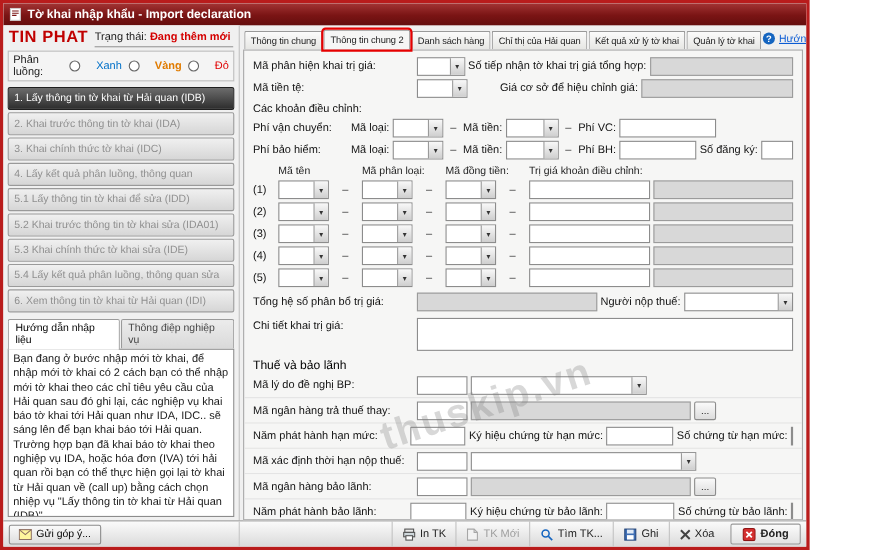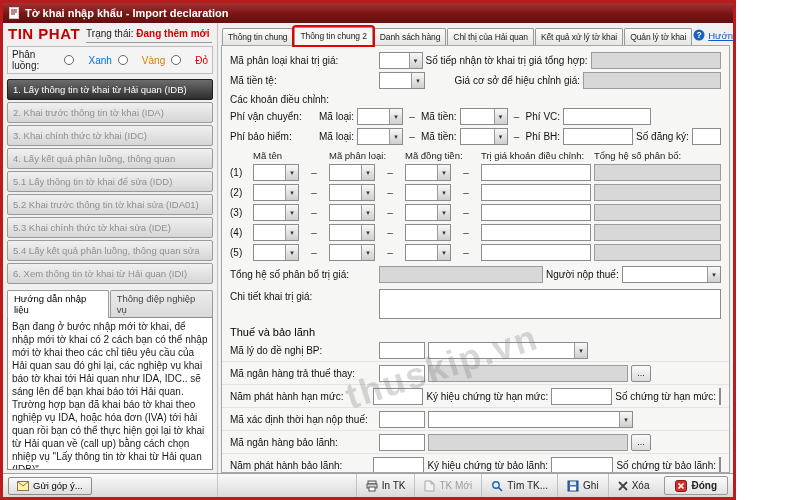--- a/index.html
+++ b/index.html
@@ -87,21 +87,21 @@
       </div>
 
       <div class="stream-box">
         <span>Phân luồng:</span>
         <span class="radio-item">
             <span class="radio"></span>
             <span style="color: rgb(0, 112, 200);">Xanh</span>
           </span>
         <span class="radio-item">
             <span class="radio"></span>
-            <span style="color: rgb(224, 123, 0);">Vàng</span>
+            <span style="color: rgb(224, 123, 0); font-weight: bold;">Vàng</span>
           </span>
         <span class="radio-item">
             <span class="radio"></span>
             <span style="color: rgb(224, 0, 0);">Đỏ</span>
           </span>
       </div>
 
       <div class="steps">
         <button class="step active">1. Lấy thông tin tờ khai từ Hải quan (IDB)</button>
         <button class="step">2. Khai trước thông tin tờ khai (IDA)</button>
@@ -136,21 +136,21 @@
                 <text x="6" y="9" font-size="8.5" fill="#fff" text-anchor="middle" font-weight="bold">?</text>
               </svg>
             </span>
           <span>Hướng dẫn - F1</span>
         </span>
       </div>
 
       <div class="formpage">
 
         <div class="frow" style="margin-top:6px">
-          <span class="lb lbw">Mã phân loại khai trị giá:</span>
+          <span class="lb lbw">Mã phân hiện khai trị giá:</span>
           <span class="combo" style="width:46px">
               <i class="arr">▾</i>
             </span>
           <span class="lb" style="margin-left:auto">Số tiếp nhận tờ khai trị giá tổng hợp:</span>
           <span class="tf dis" style="width:138px"></span>
         </div>
 
         <div class="frow">
           <span class="lb lbw">Mã tiền tệ:</span>
           <span class="combo" style="width:46px">
@@ -197,21 +197,20 @@
           <span class="lb">Số đăng ký:</span>
           <span class="tf" style="flex:1"></span>
         </div>
 
         <div class="frow thead" style="margin-top:5px">
           <span style="width:20px"></span>
           <span style="width:73px">Mã tên</span>
           <span style="width:73px">Mã phân loại:</span>
           <span style="width:73px">Mã đồng tiền:</span>
           <span style="width:110px">Trị giá khoản điều chỉnh:</span>
-          <span style="flex:1">Tổng hệ số phân bổ:</span>
         </div>
 
         <div class="frow">
           <span class="lb" style="width:20px">(1)</span>
           <span class="combo" style="width:46px">
               <i class="arr">▾</i>
             </span>
           <i class="dashw">–</i>
           <span class="combo" style="width:46px">
               <i class="arr">▾</i>

